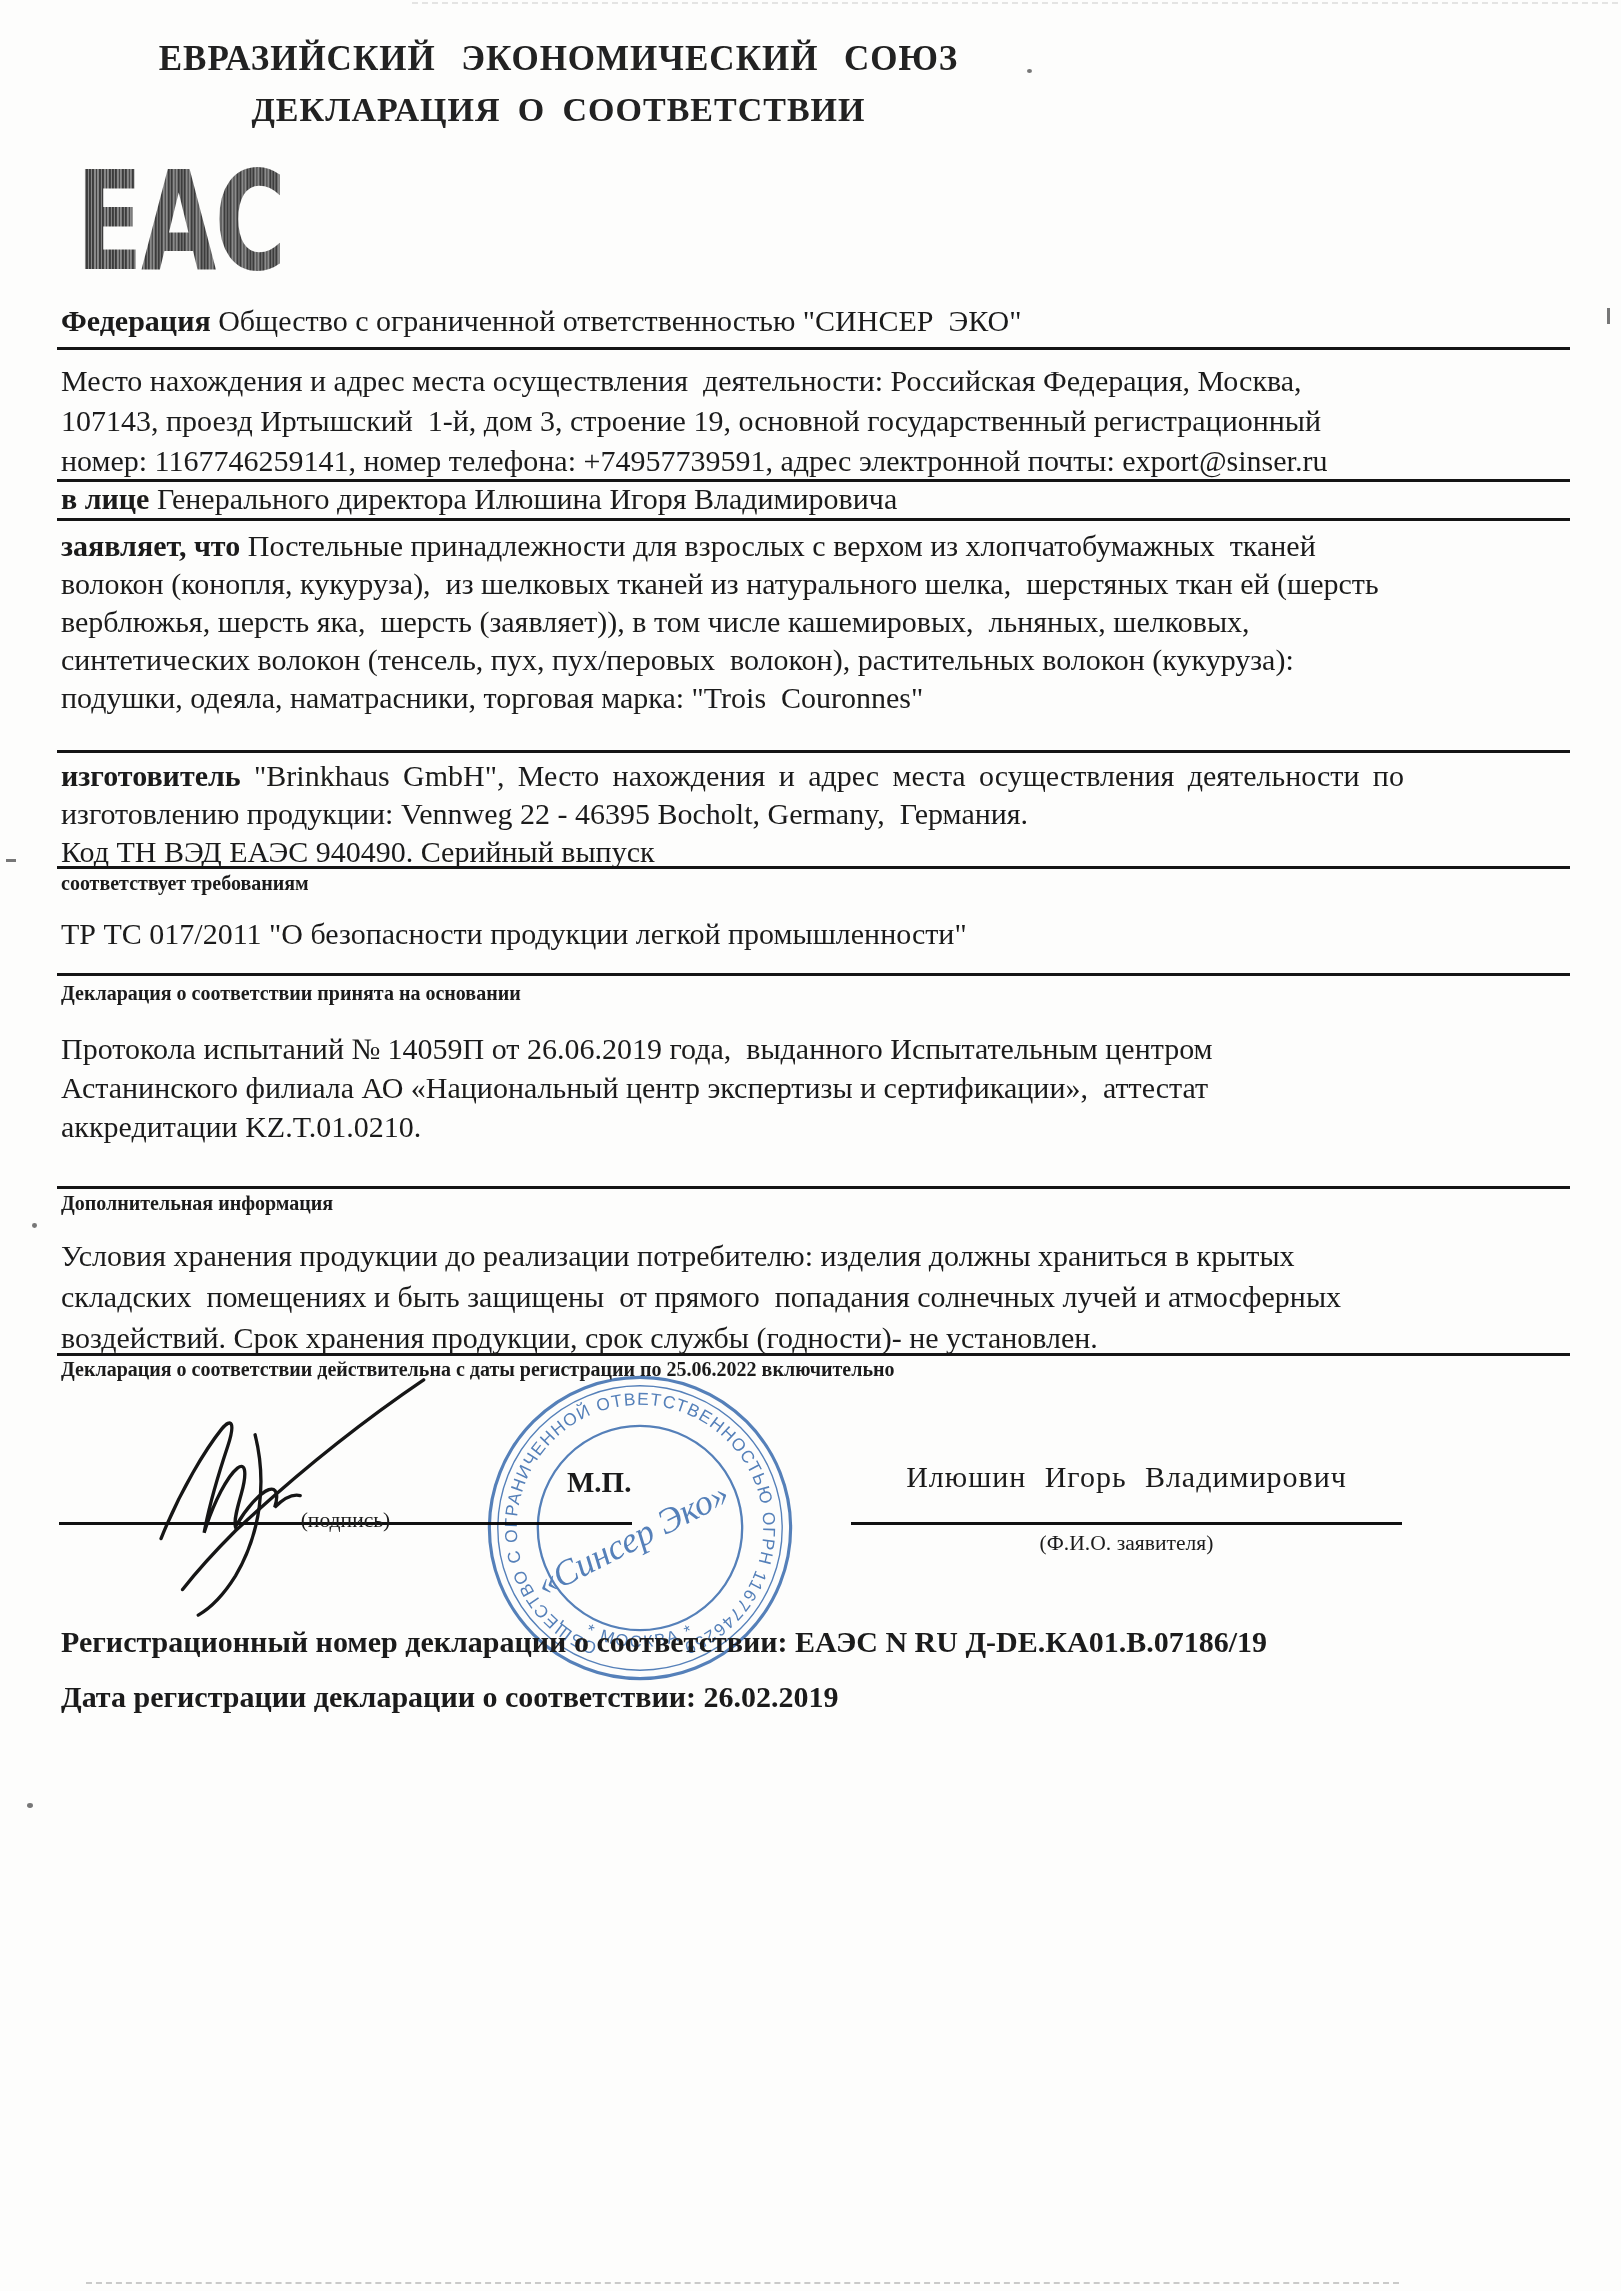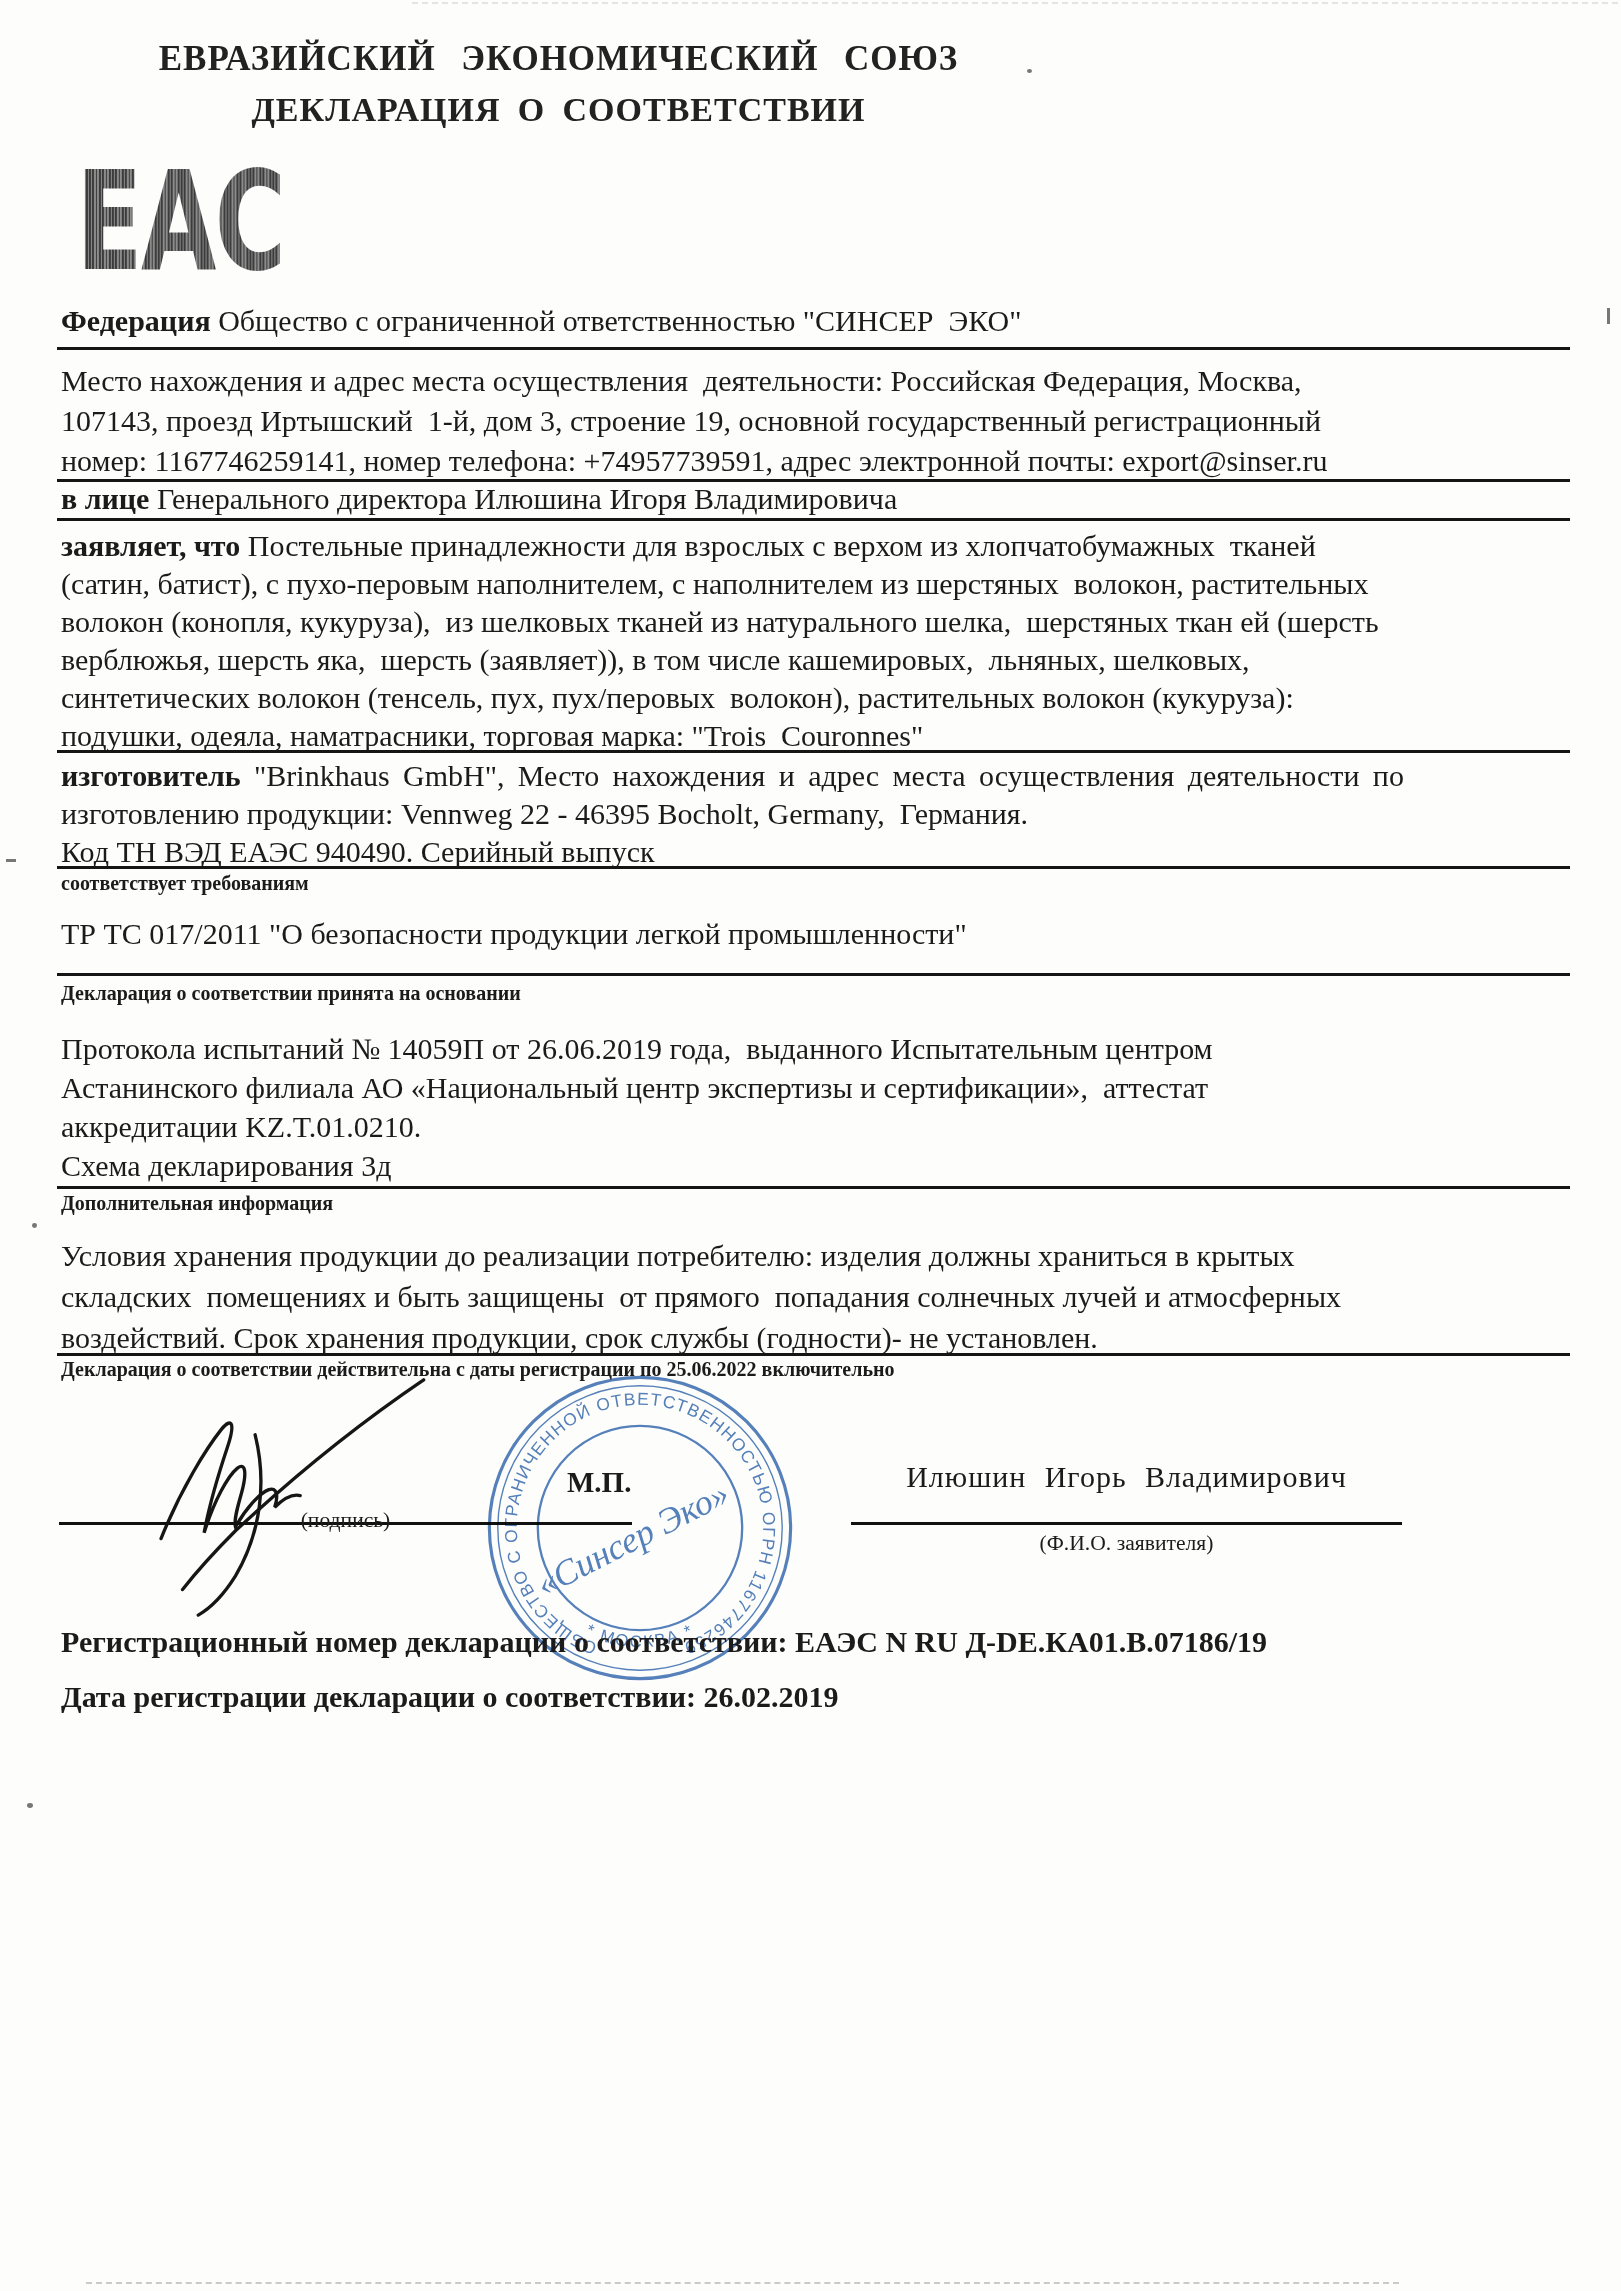--- a/index.html
+++ b/index.html
@@ -72,21 +72,20 @@
   </div>
   <div class="hr" style="top:479px;"></div>
 
   <div class="para" style="top:482px;">
     <div class="line"><span class="b">в лице</span><span> Генерального директора Илюшина Игоря Владимировича</span></div>
   </div>
   <div class="hr" style="top:518px;"></div>
 
   <div class="para" style="top:527px;line-height:38px;">
     <div class="line"><span class="b">заявляет, что</span><span> Постельные принадлежности для взрослых с верхом из хлопчатобумажных  тканей</span></div>
-    <div class="line">(сатин, батист), с пухо-перовым наполнителем, с наполнителем из шерстяных  волокон, растительных</div>
     <div class="line">волокон (конопля, кукуруза),  из шелковых тканей из натурального шелка,  шерстяных ткан ей (шерсть</div>
     <div class="line">верблюжья, шерсть яка,  шерсть (заявляет)), в том числе кашемировых,  льняных, шелковых,</div>
     <div class="line">синтетических волокон (тенсель, пух, пух/перовых  волокон), растительных волокон (кукуруза):</div>
     <div class="line">подушки, одеяла, наматрасники, торговая марка: "Trois  Couronnes"</div>
   </div>
   <div class="hr" style="top:750px;"></div>
 
   <div class="para" style="top:757px;line-height:38px;">
     <div class="line" style="word-spacing:5.9px;"><span class="b">изготовитель</span><span> "Brinkhaus GmbH", Место нахождения и адрес места осуществления деятельности по</span></div>
     <div class="line">изготовлению продукции: Vennweg 22 - 46395 Bocholt, Germany,  Германия.</div>
@@ -98,21 +97,20 @@
   <div class="para" style="top:917px;">
     <div class="line">ТР ТС 017/2011 "О безопасности продукции легкой промышленности"</div>
   </div>
   <div class="hr" style="top:973px;"></div>
 
   <div class="heading" style="top:982px;">Декларация о соответствии принята на основании</div>
   <div class="para" style="top:1029px;line-height:39px;">
     <div class="line">Протокола испытаний № 14059П от 26.06.2019 года,  выданного Испытательным центром</div>
     <div class="line">Астанинского филиала АО «Национальный центр экспертизы и сертификации»,  аттестат</div>
     <div class="line">аккредитации KZ.T.01.0210.</div>
-    <div class="line">Схема декларирования 3д</div>
   </div>
   <div class="hr" style="top:1186px;"></div>
 
   <div class="heading" style="top:1192px;">Дополнительная информация</div>
   <div class="para" style="top:1235px;line-height:41px;">
     <div class="line">Условия хранения продукции до реализации потребителю: изделия должны храниться в крытых</div>
     <div class="line">складских  помещениях и быть защищены  от прямого  попадания солнечных лучей и атмосферных</div>
     <div class="line">воздействий. Срок хранения продукции, срок службы (годности)- не установлен.</div>
   </div>
   <div class="hr" style="top:1353px;"></div>

